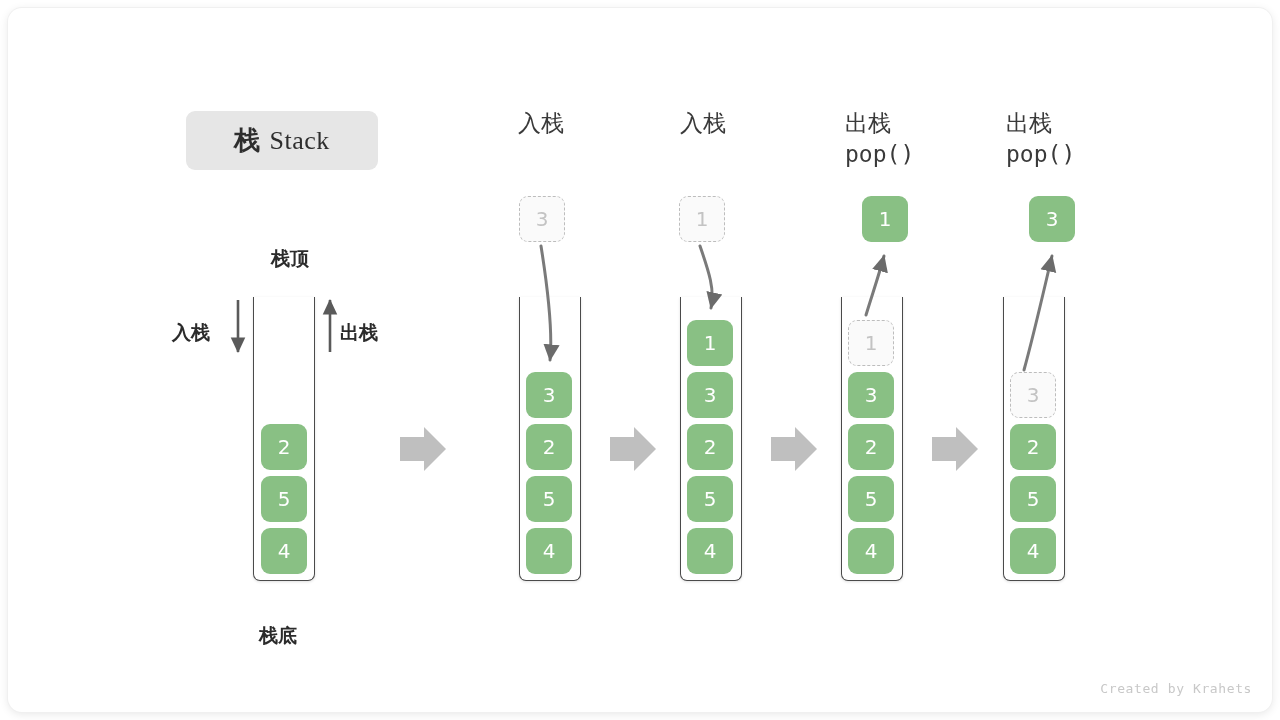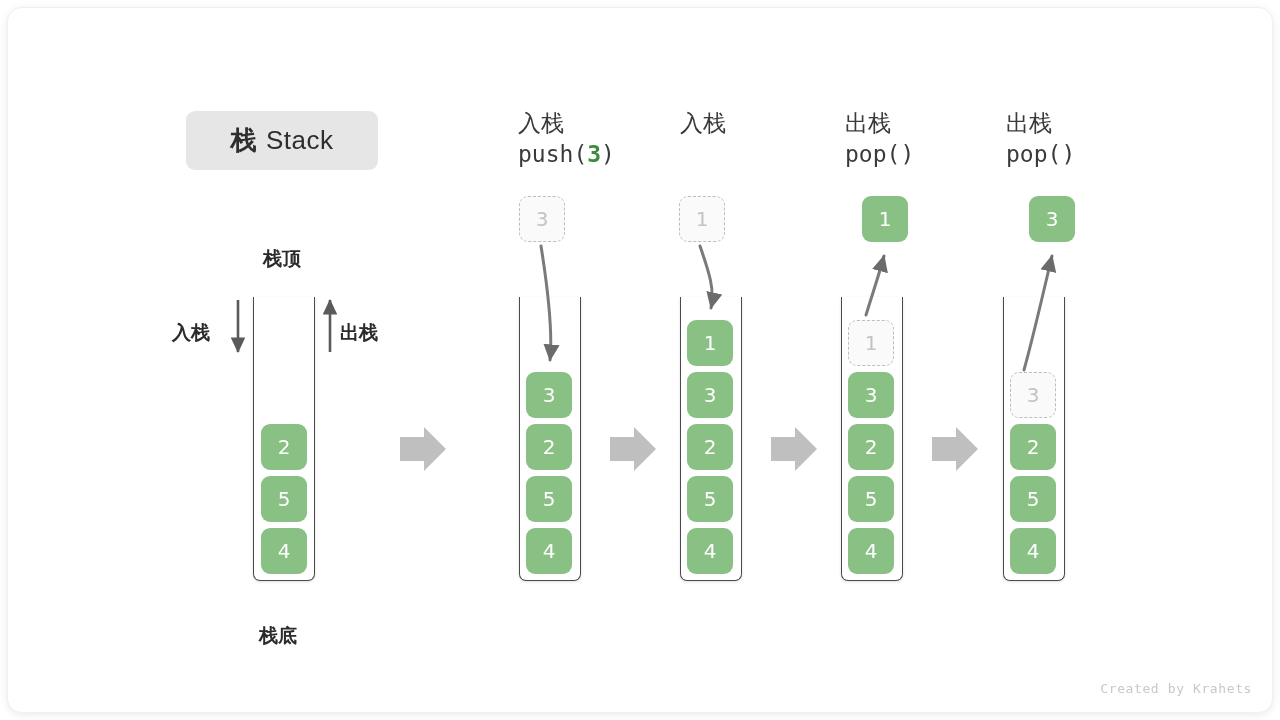--- a/index.html
+++ b/index.html
@@ -42,21 +42,21 @@
     justify-content: center;
   }
   .title-chip .t-cjk {
     font-family: "DejaVu Sans", sans-serif;
     font-weight: 700;
     font-size: 26px;
     color: #2e2e2e;
     letter-spacing: 0.5px;
   }
   .title-chip .t-mono {
-    font-family: Liberation Sans, sans-serif;
+    font-family: Liberation Serif, serif;
     font-size: 26px;
     color: #2e2e2e;
     margin-left: 9px;
     letter-spacing: 0.5px;
   }
 
   
   .cjk-bold {
     position: absolute;
     font-family: "DejaVu Sans", sans-serif;
@@ -153,28 +153,27 @@
 <body>
 
 <div id="canvas">
   <div class="card"></div>
 
   <div class="title-chip">
     <span class="t-cjk">栈</span>
     <span class="t-mono">Stack</span>
   </div>
 
-  <div class="cjk-bold" style="left:263px; top:246px;font-family:Liberation Serif, serif;">栈顶</div>
+  <div class="cjk-bold" style="left:271px; top:246px;font-family:Liberation Serif, serif;">栈顶</div>
   <div class="cjk-bold" style="left:259px; top:623px;">栈底</div>
   <div class="cjk-bold" style="left:172px; top:320px;">入栈</div>
   <div class="cjk-bold" style="left:340px; top:320px;">出栈</div>
 
   <div class="col-head" style="left:518px; top:108px;">
     <div class="line1">入栈</div>
-    <div class="line2"><span>push(</span><span class="argv">3</span><span>)</span></div>
   </div>
 
   <div class="col-head" style="left:680px; top:108px;">
     <div class="line1">入栈</div>
   </div>
 
   <div class="col-head" style="left:845px; top:108px;">
     <div class="line1">出栈</div>
     <div class="line2"><span>pop(</span><span class="argv"></span><span>)</span></div>
   </div>

